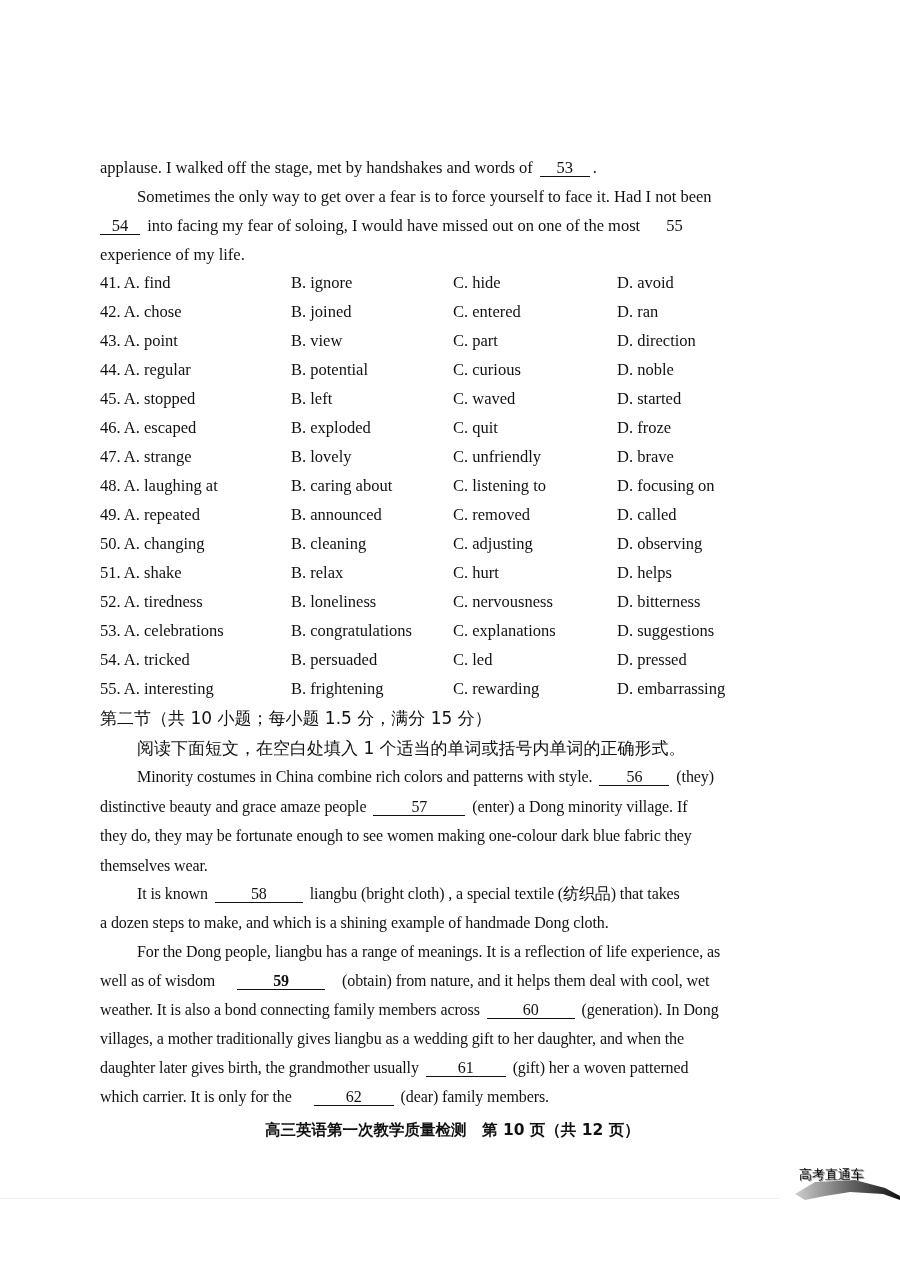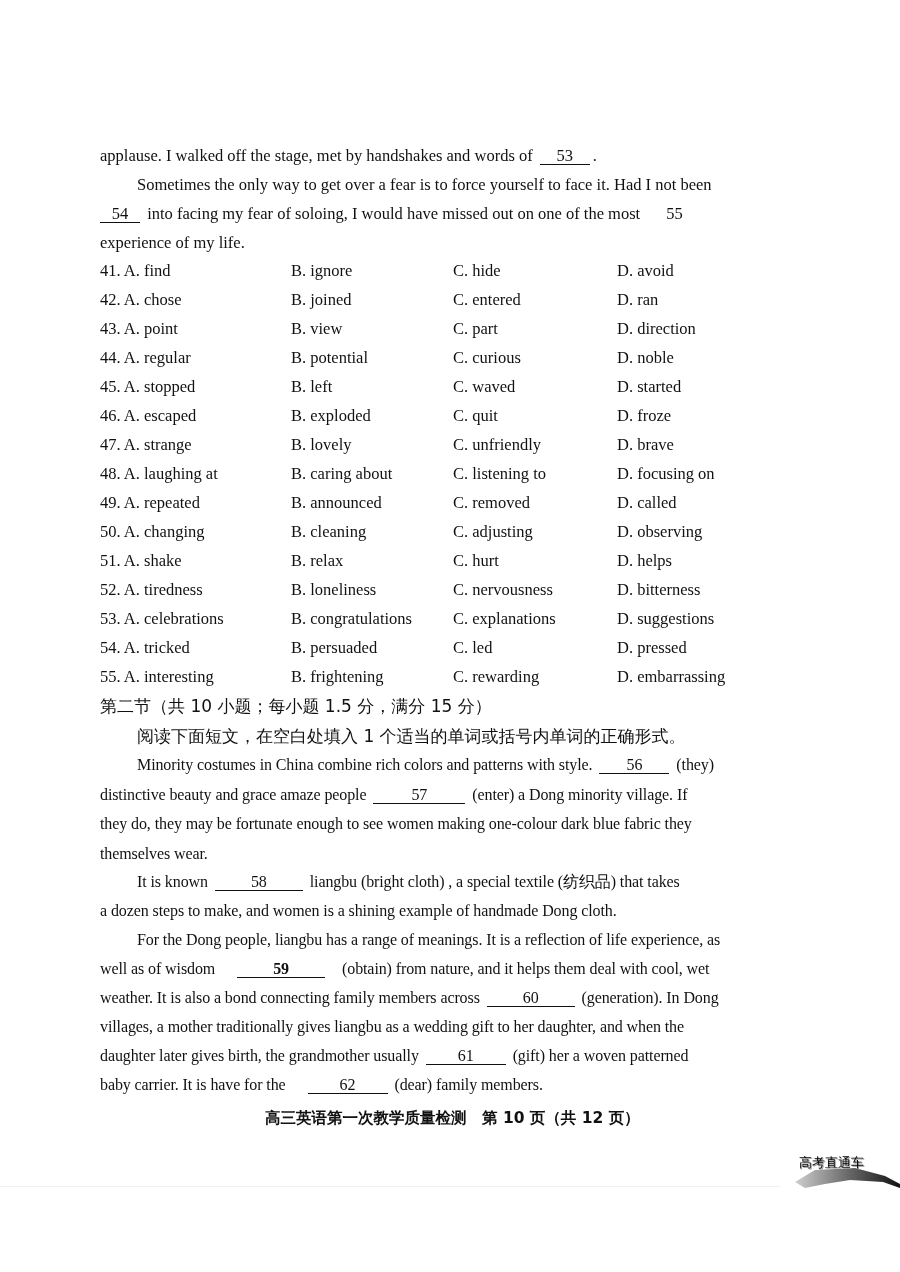--- a/index.html
+++ b/index.html
@@ -1,21 +1,21 @@
 <!DOCTYPE html>
 <html><head>
 <meta charset="utf-8">
 <style>
   html, body { margin: 0; padding: 0; background: #ffffff; }
   body {
     width: 900px; height: 1272px; position: relative; overflow: hidden;
     font-family: "Liberation Serif", "DejaVu Serif", serif;
     color: #111111;
   }
-  .page { position: absolute; left: 0; top: 0; width: 900px; height: 1140px; }
+  .page { position: absolute; left: 0; top: 12px; width: 900px; height: 1140px; }
   .line {
     position: absolute; left: 100px; width: 700px;
     font-size: 16.5px; line-height: 20px; white-space: nowrap;
   }
   .indent { left: 137px; }
   .blank {
     display: inline-block; border-bottom: 1px solid #111; text-align: center;
     line-height: 16px; margin: 0 3px;
   }
   .opt-row { position: absolute; left: 100px; width: 700px; height: 22px; font-size: 16.5px; }
@@ -173,41 +173,41 @@
     <span>(enter) a Dong minority village. If</span>
   </div>
   <div class="line p2" style="top:814px;">they do, they may be fortunate enough to see women making one-colour dark blue fabric they</div>
   <div class="line p2" style="top:844px;">themselves wear.</div>
 
   <div class="line indent p2" style="top:872px;">
     <span>It is known</span>
     <span class="blank" style="width:88px;">58</span>
     <span>liangbu (bright cloth) , a special textile (纺织品) that takes</span>
   </div>
-  <div class="line p2" style="top:901px;">a dozen steps to make, and women is a shining example of handmade Dong cloth.</div>
+  <div class="line p2" style="top:901px;">a dozen steps to make, and which is a shining example of handmade Dong cloth.</div>
 
   <div class="line indent p2" style="top:930px;">For the Dong people, liangbu has a range of meanings. It is a reflection of life experience, as</div>
   <div class="line p2" style="top:959px;">
     <span>well as of wisdom</span>
     <span class="blank" style="width:88px;margin-left:18px;font-weight:bold;">59</span>
     <span style="margin-left:10px;">(obtain) from nature, and it helps them deal with cool, wet</span>
   </div>
   <div class="line p2" style="top:988px;">
     <span>weather. It is also a bond connecting family members across</span>
     <span class="blank" style="width:88px;">60</span>
     <span>(generation). In Dong</span>
   </div>
   <div class="line p2" style="top:1017px;">villages, a mother traditionally gives liangbu as a wedding gift to her daughter, and when the</div>
   <div class="line p2" style="top:1046px;">
     <span>daughter later gives birth, the grandmother usually</span>
     <span class="blank" style="width:80px;">61</span>
     <span>(gift) her a woven patterned</span>
   </div>
   <div class="line p2" style="top:1075px;">
-    <span>baby carrier. It is have for the</span>
+    <span>which carrier. It is only for the</span>
     <span class="blank" style="width:80px;margin-left:18px;">62</span>
     <span>(dear) family members.</span>
   </div>
 
   <div class="footer">高三英语第一次教学质量检测　第 10 页（共 12 页）</div>
   <div class="bottom-rule"></div>
 
   <div class="logo">
     <svg width="105" height="38" viewBox="0 0 105 38">
       <defs>

